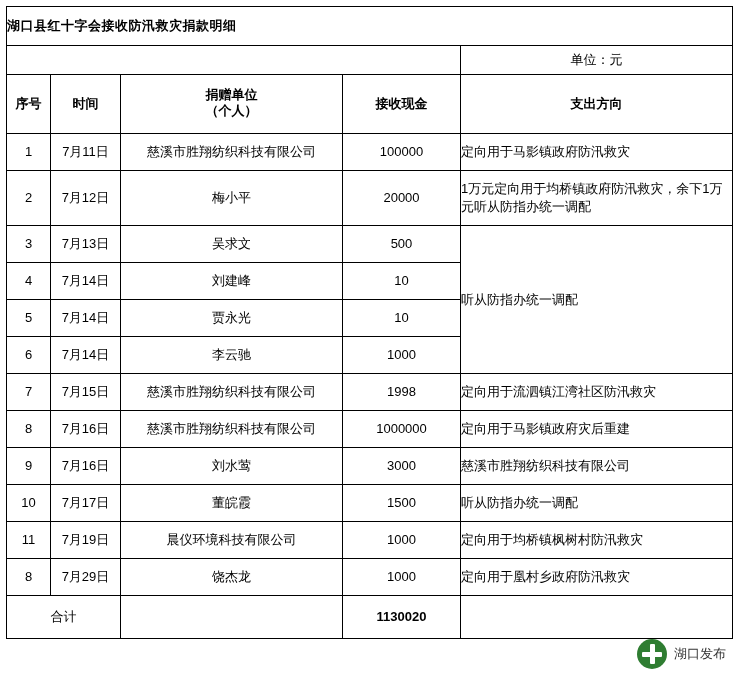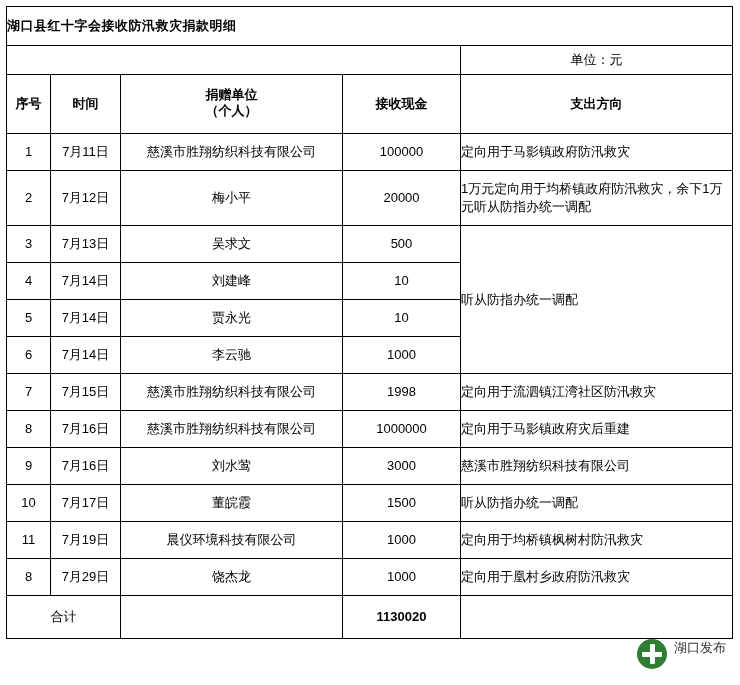--- a/index.html
+++ b/index.html
@@ -91,21 +91,21 @@
   .total-value {
     text-align: center;
     font-weight: bold;
     font-size: 14px;
   }
   .badge {
     position: absolute;
     right: 14px;
     bottom: 16px;
     display: flex;
-    align-items: flex-start;
+    align-items: center;
     gap: 7px;
   }
   .badge-logo {
     width: 30px;
     height: 30px;
     border-radius: 50%;
     background: #2f7d32;
     position: relative;
     flex: none;
   }

